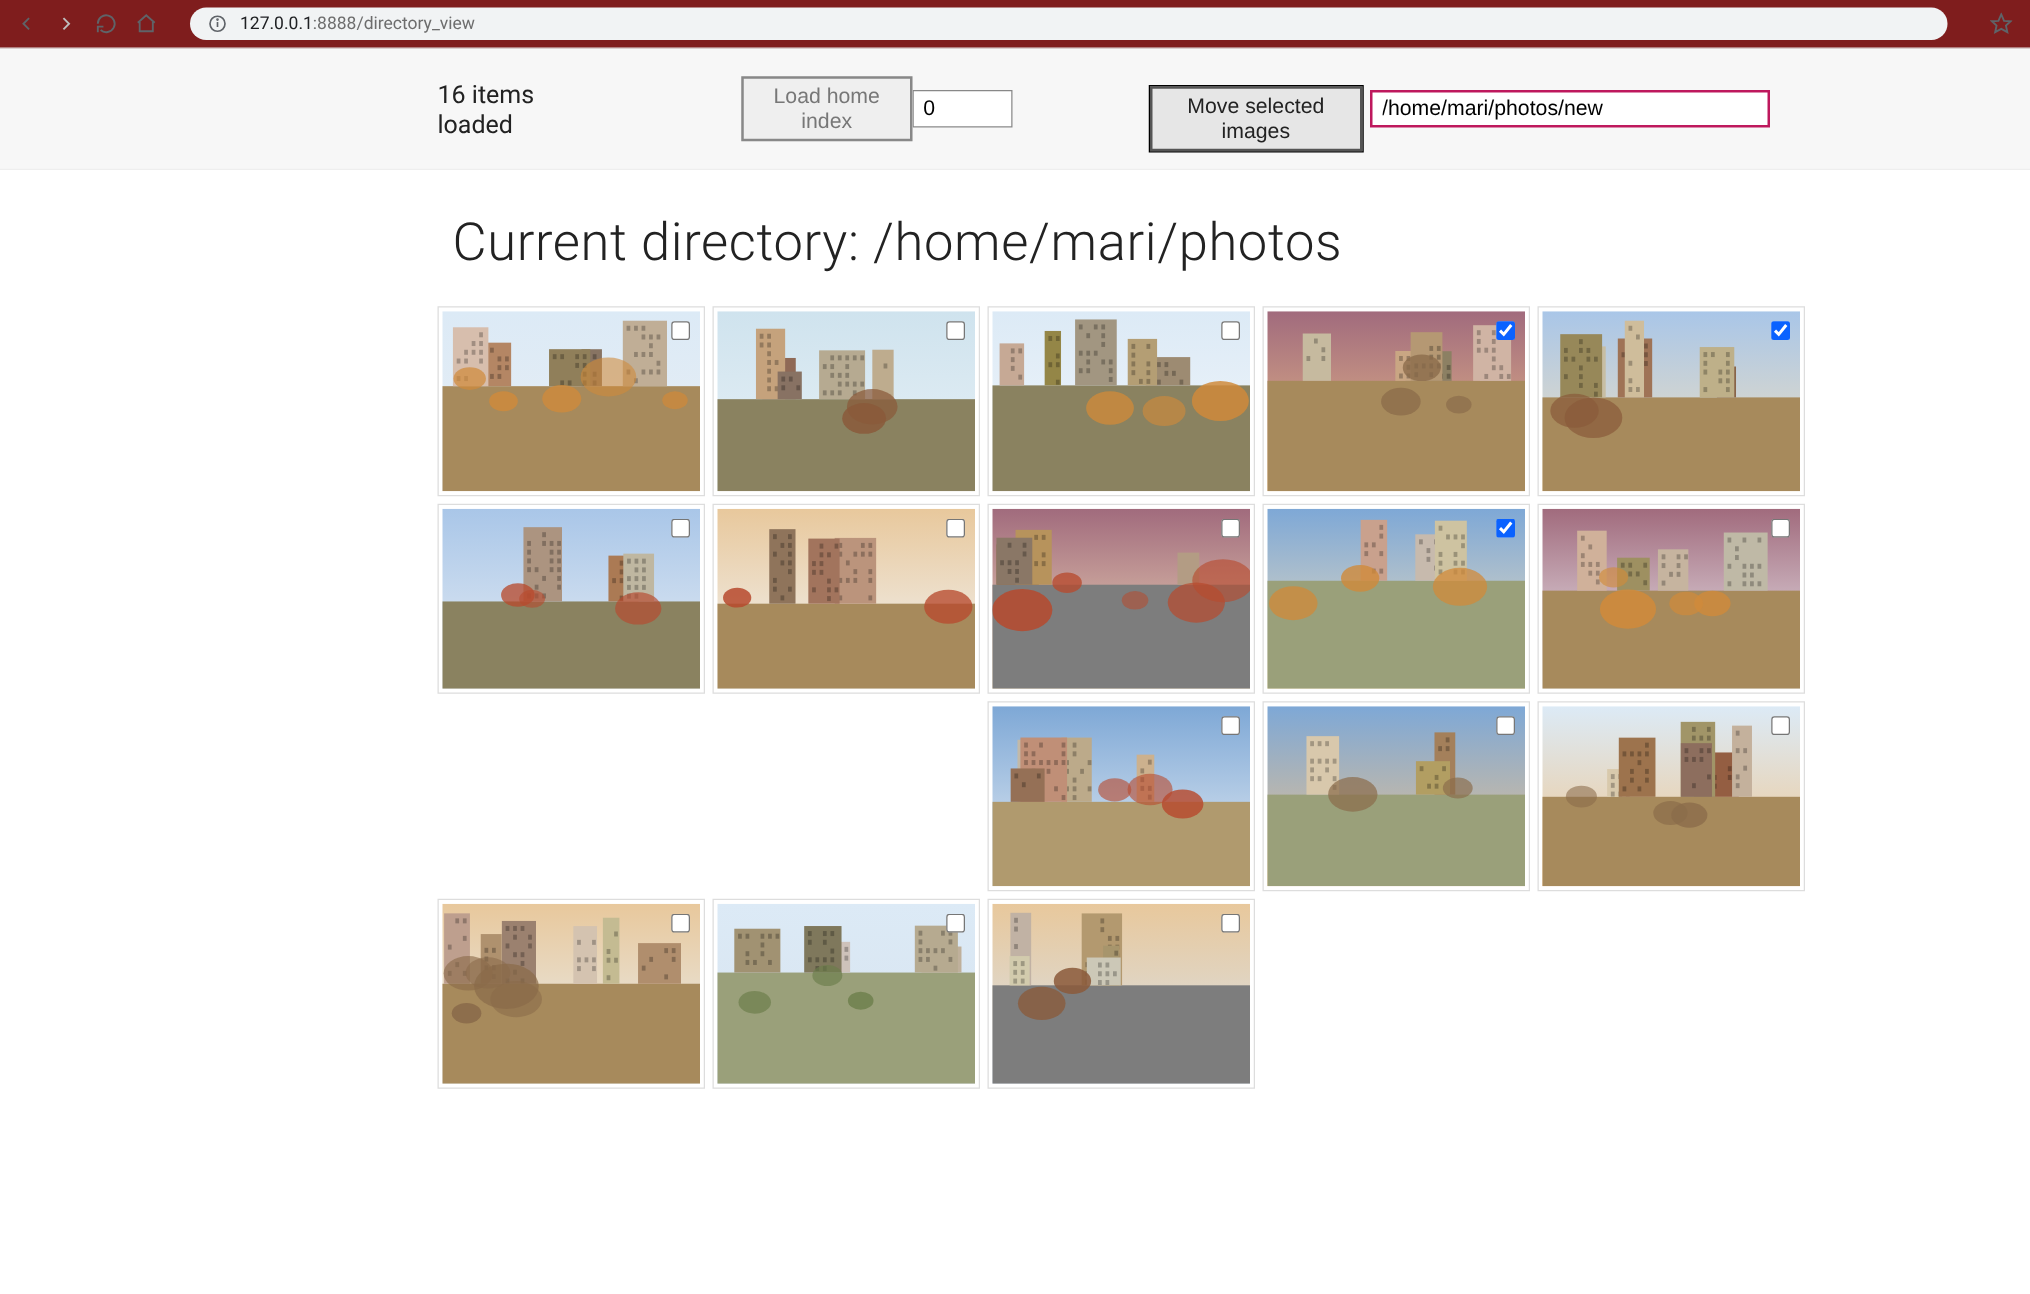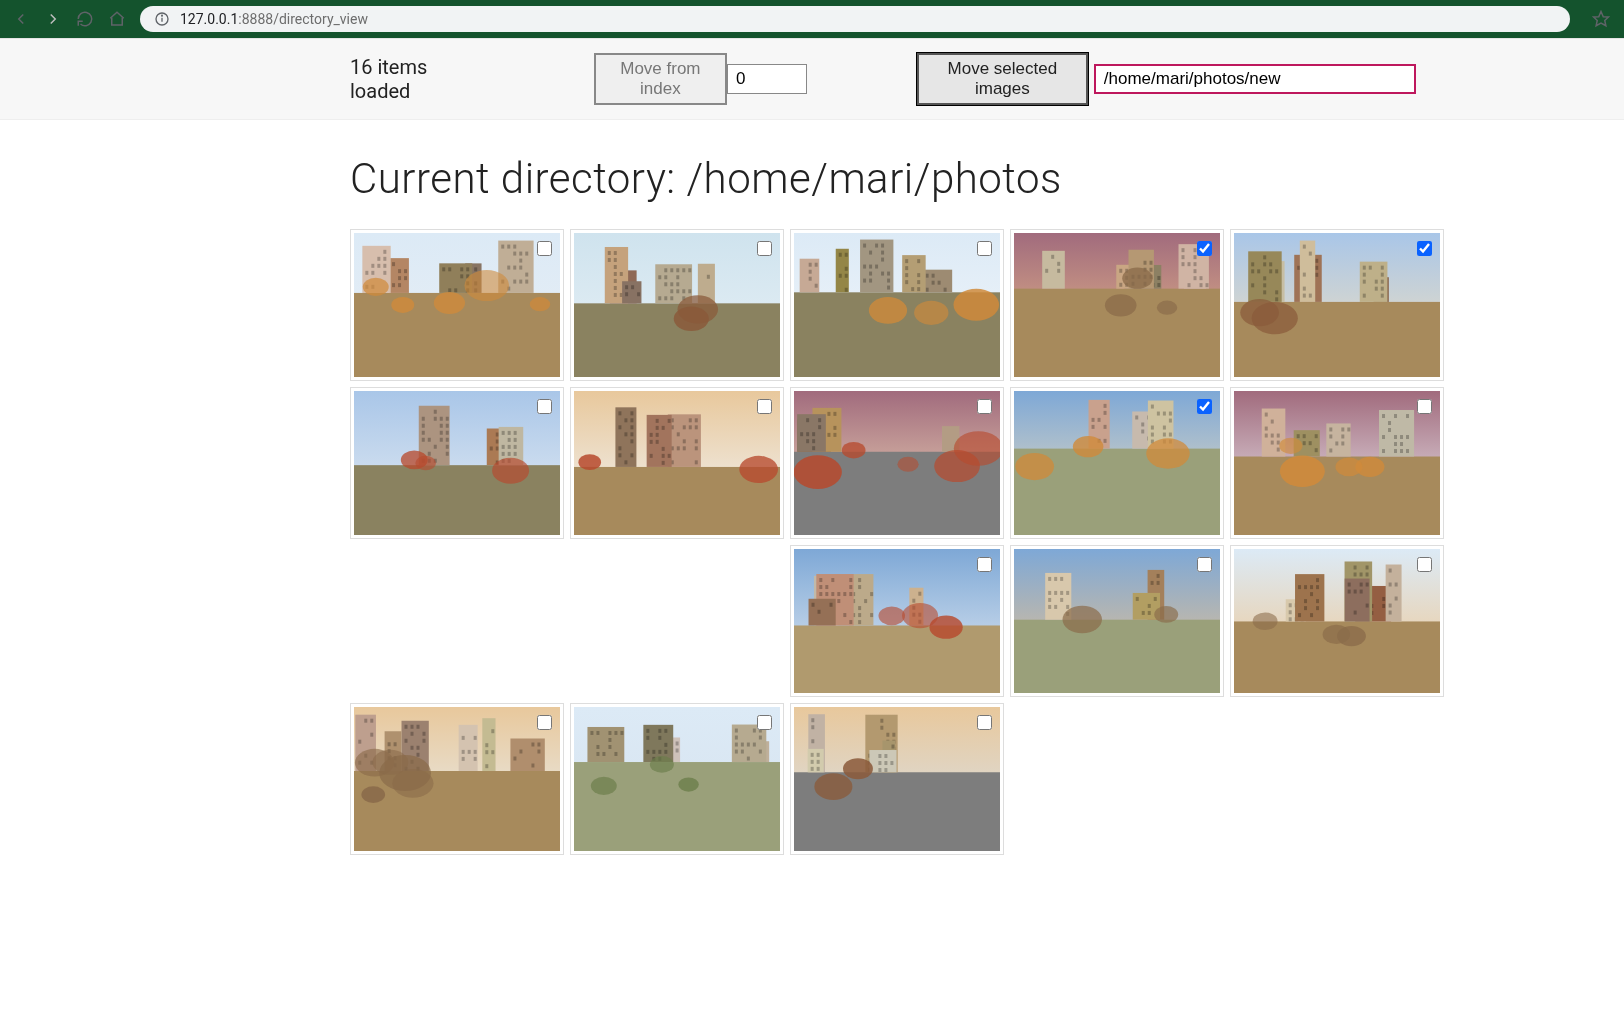--- a/index.html
+++ b/index.html
@@ -1,49 +1,49 @@
 <!DOCTYPE html>
 <html><head>
 <meta charset="utf-8">
 <style>
   * { box-sizing: border-box; }
   html, body { margin: 0; padding: 0; font-family: -apple-system, "Segoe UI", Roboto, sans-serif; background: #fff; }
   .browser-chrome {
-    display: flex; align-items: center; gap: 14px;
-    padding: 6px 12px; background: #14532d; border-bottom: 1px solid #e4e4e4;
+    display: flex; align-items: center; gap: 26px;
+    padding: 6px 12px; background: #7f1d1d; border-bottom: 1px solid #e4e4e4;
   }
   .nav-icons { display: flex; align-items: center; gap: 14px; }
   .nav-icon { width: 18px; height: 18px; color: #5f6368; display:flex;align-items:center;justify-content:center; }
   .nav-icon.disabled { color: #bdbdbd; }
   .address-wrap { flex: 1; display: flex; align-items: center; background: #f1f3f4; border-radius: 16px; padding: 5px 14px; gap: 10px; }
   .info-icon { width: 16px; height: 16px; color: #5f6368; display:flex;align-items:center;justify-content:center;}
   .address-text { font-size: 14px; color: #202124; }
   .address-text .host-strong { color: #202124; }
   .address-text .host-rest { color: #6d6d6d; }
   .star-icon { width:18px;height:18px;color:#5f6368;margin-left:8px;margin-right:2px;}
   .toolbar {
     display: flex; align-items: flex-start; gap: 10px;
     background: #f7f7f7; padding: 14px 0; border-bottom: 1px solid #eee;
   }
   .toolbar-inner { max-width: 1280px; margin: 0 auto; padding: 0 36px 0 178px; display:flex; align-items:center; width:100%;}
   .status-text { font-size: 20px; color: #222; margin-right: 120px;}
   .btn {
     font-size: 17px; padding: 4px 10px; background: #efefef;
     border: 2px solid #888; color: #777; cursor: pointer;
   }
-  .btn.move { background:#e6e6e6; border:2px solid #555;color:#222;outline:1px solid #000;}
+  .btn.move { background:#e6e6e6; border:2px solid #555;color:#222;outline:1px solid #000;margin-top:16px;}
   .num-input {
     width: 80px; font-size: 17px; padding: 4px 8px; border: 1px solid #888; background:#fff;
   }
   .path-input {
     width: 368px; font-size: 17px; padding: 3px 8px; border: 2px solid #be185d; background:#fff; margin-left:6px;
   }
   .gap-wide { flex:0 0 110px; }
   .content { max-width: 1280px; margin: 0 auto; padding: 20px 36px 40px 178px; }
-  h1.page-title { font-weight: 300; font-size: 42px; margin: 14px 0 26px; color: #222; letter-spacing:0.5px;}
+  h1.page-title { font-weight: 300; font-size: 42px; margin: 14px 12px 26px; color: #222; letter-spacing:0.5px;}
   .grid { display: flex; flex-wrap: wrap; gap: 6px; width: 1100px;}
   .cell { width: 214px; height: 152px; border: 1px solid #ddd; padding: 3px; background:#fff; position:relative;}
   .cell.hidden { visibility: hidden; }
   .thumb { width: 100%; height: 100%; display:block; }
   .cell input[type=checkbox]{ position:absolute; top:8px; right:8px; width:15px;height:15px; accent-color:#0a62ff;}
   svg { display:block; }
 </style>
 </head>
 <body>
 
@@ -87,21 +87,21 @@
   <span class="star-icon">
     <svg viewBox="0 0 24 24" width="18" height="18" fill="none" stroke="currentColor" stroke-width="2">
         <polygon points="12 2 15 9 22 9.3 17 14 18.5 21 12 17.5 5.5 21 7 14 2 9.3 9 9"></polygon>
       </svg>
   </span>
 </div>
 
 <div class="toolbar">
   <div class="toolbar-inner">
     <span class="status-text">16 items loaded</span>
-    <button class="btn">Move from index</button>
+    <button class="btn">Load home index</button>
     <input class="num-input" value="0" style="">
     <span class="gap-wide"></span>
     <button class="btn move">Move selected images</button>
     <input class="path-input" value="/home/mari/photos/new" style="">
   </div>
 </div>
 
 <div class="content">
   <h1 class="page-title">Current directory: /home/mari/photos</h1>
   <div class="grid" id="grid">

